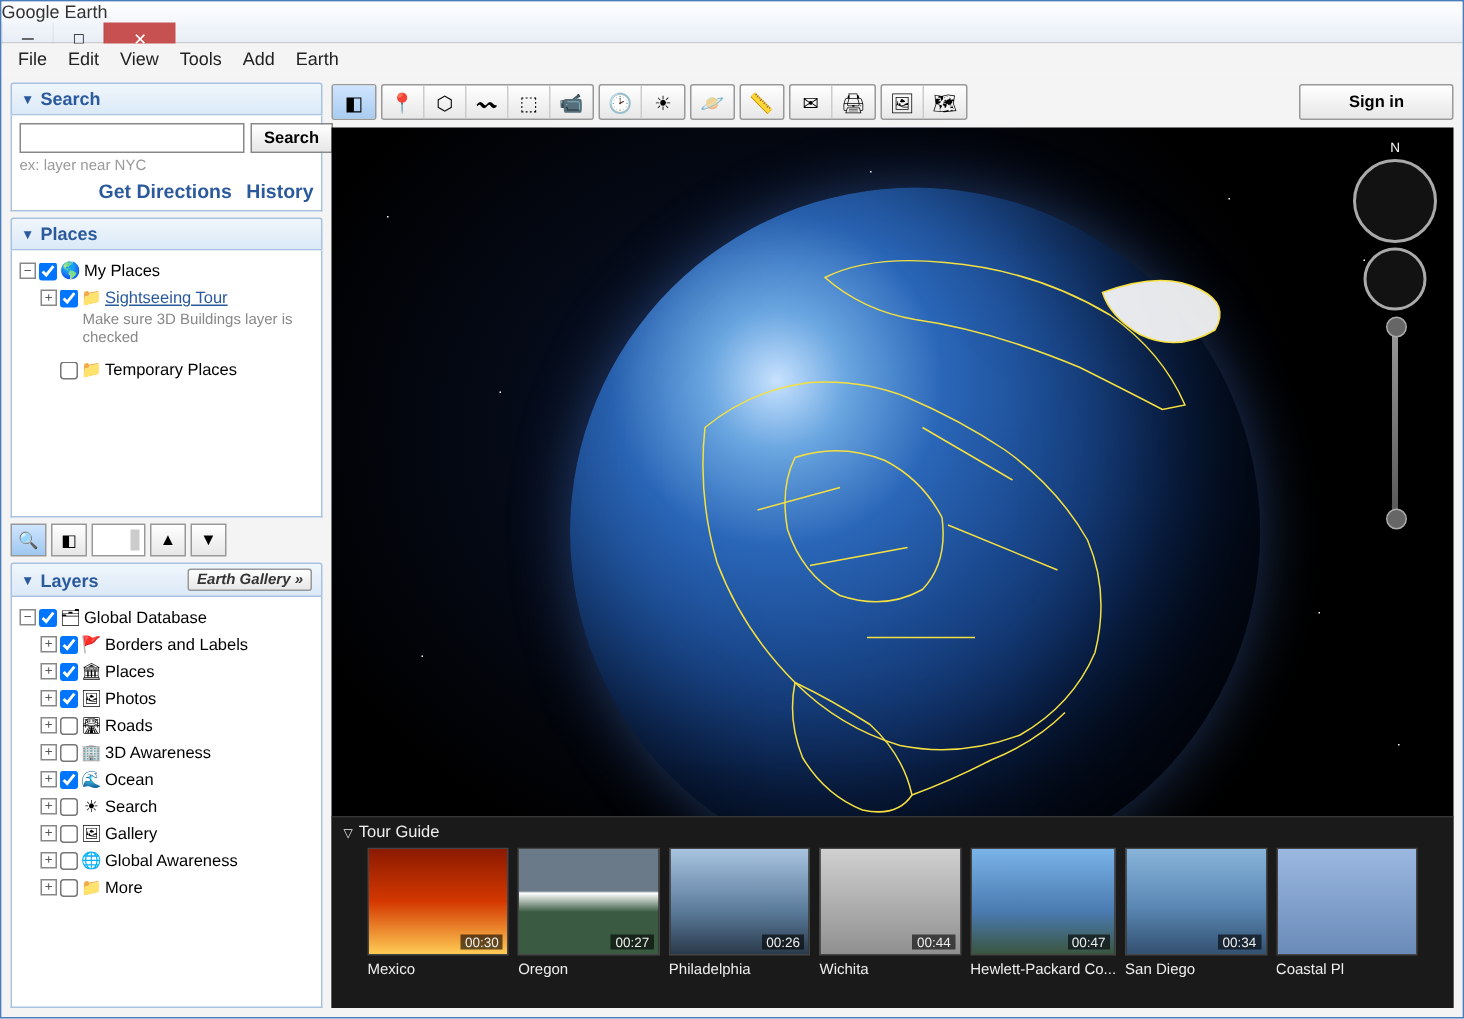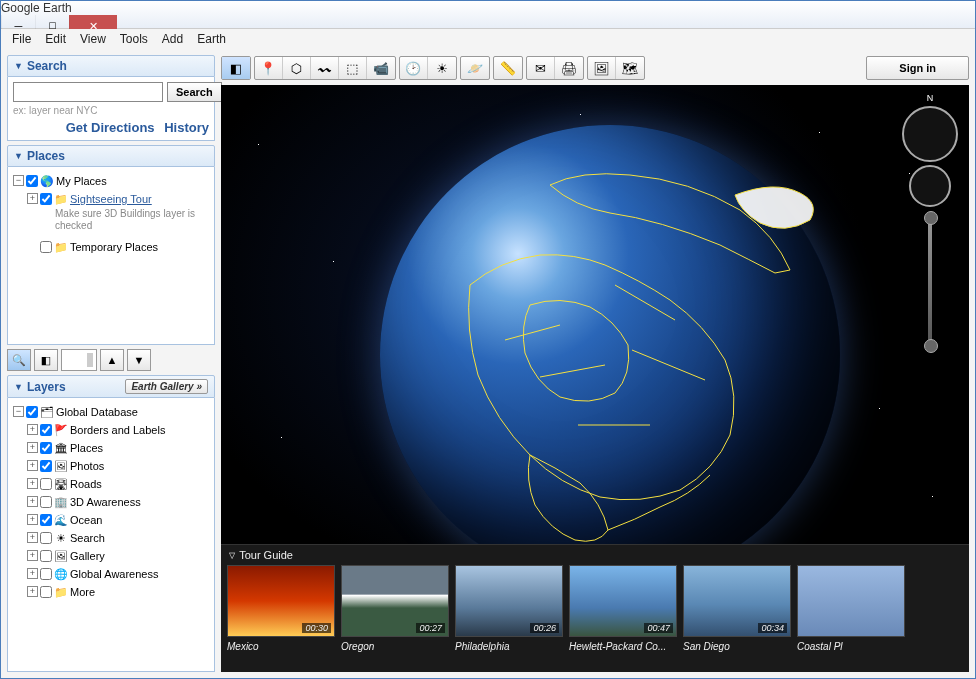--- a/index.html
+++ b/index.html
@@ -74,21 +74,21 @@
 .nav .bar { width: 4px; height: 130px; background: linear-gradient(#999,#555); margin: 10px auto 0; border-radius: 2px; position: relative; }
 .nav .bar::before,.nav .bar::after { content:""; position:absolute; left:-4px; width:12px; height:12px; border:1px solid #aaa; border-radius:50%; background:#666; }
 .nav .bar::before { top:-6px; } .nav .bar::after { bottom:-6px; }
 
 .stars { position:absolute; inset:0; }
 .stars span { position:absolute; width:1px; height:1px; background:#fff; }
 
 .tourguide { height: 128px; background: #1a1a1a; color: #eee; border-top: 1px solid #333; }
 .tg-head { font-size: 11px; padding: 4px 8px; display: flex; align-items: center; gap: 4px; }
 .tg-head .dd { font-size: 8px; }
-.thumbs { display: flex; gap: 6px; padding: 0 6px; overflow: hidden; font-style: italic; }
+.thumbs { display: flex; gap: 6px; padding: 0 24px; overflow: hidden; }
 .thumb { width: 108px; }
 .thumb .img { height: 72px; background: #334; position: relative; border: 1px solid #444; }
 .thumb .dur { position: absolute; right: 3px; bottom: 3px; font-size: 9px; background: rgba(0,0,0,.6); padding: 0 3px; }
 .thumb .cap { font-size: 10px; padding-top: 4px; white-space: nowrap; overflow: hidden; text-overflow: ellipsis; }
 
 
 .th0{background:linear-gradient(#8b1a00,#d43800,#ffcc55)!important}
 .th1{background:linear-gradient(#6a7a88 40%,#fff 42%,#3a5a42 60%)!important}
 .th2{background:linear-gradient(#a8c4e0,#5a7a9a 60%,#2a3a4a)!important}
 .th3{background:linear-gradient(#d0d0d0,#909090)!important}
@@ -337,20 +337,26 @@
               </div>
               <div class="cap">Oregon</div>
             </div>
             <div class="thumb">
               <div class="img th2">
                 <div class="dur">00:26</div>
               </div>
               <div class="cap">Philadelphia</div>
             </div>
             <div class="thumb">
+              <div class="img th3">
+                <div class="dur">00:44</div>
+              </div>
+              <div class="cap">Wichita</div>
+            </div>
+            <div class="thumb">
               <div class="img th4">
                 <div class="dur">00:47</div>
               </div>
               <div class="cap">Hewlett-Packard Co...</div>
             </div>
             <div class="thumb">
               <div class="img th5">
                 <div class="dur">00:34</div>
               </div>
               <div class="cap">San Diego</div>

